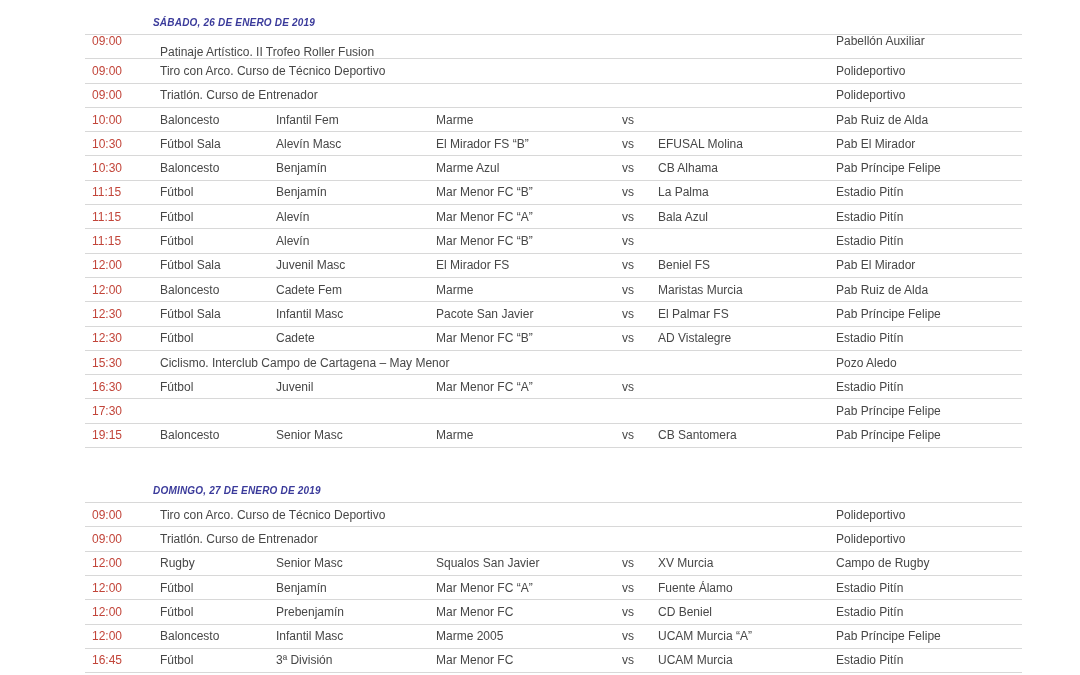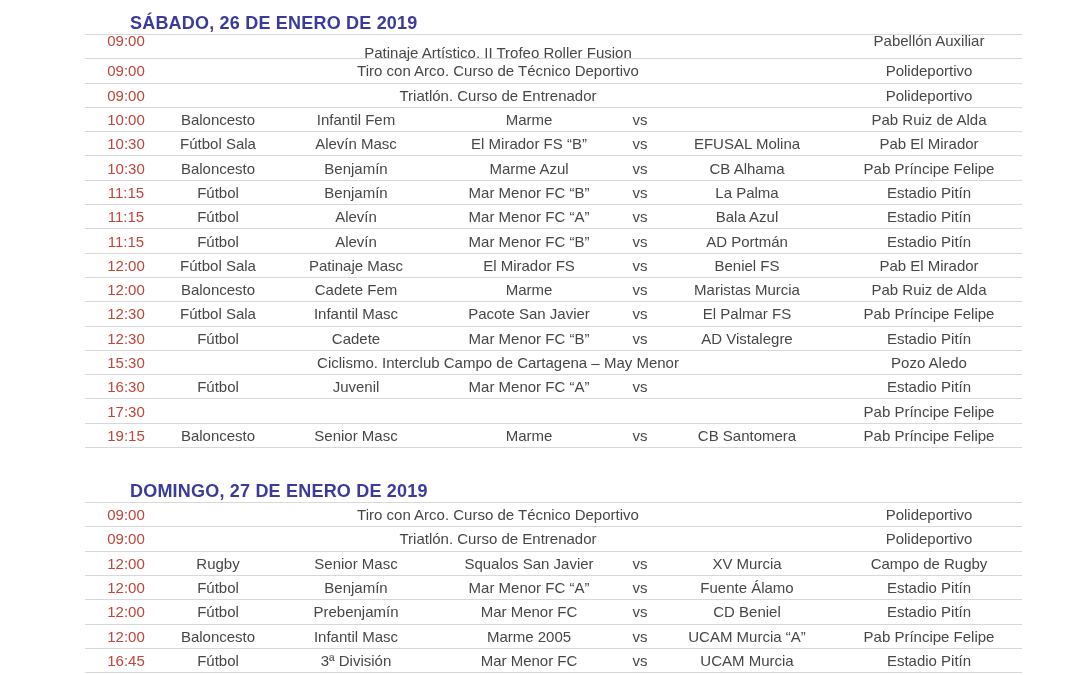--- a/index.html
+++ b/index.html
@@ -19,46 +19,46 @@
   }
   .schedule {
     position: absolute;
     left: 85px;
     top: 0;
     width: 937px;
     padding-top: 12px;
     box-sizing: border-box;
   }
   .day-header {
-    margin-left: 45px;
+    margin-left: 68px;
     height: 22px;
     line-height: 22px;
-    font-size: 18px;
+    font-size: 10px;
     font-weight: 700;
     color: var(--header-blue, #3b3b9b);
     letter-spacing: 0.2px;
+    font-style: italic;
   }
   .day-header.second {
     margin-top: 32px;
   }
   .rows {
     border-bottom: 1px solid var(--divider, #d8d8d8);
   }
   .row {
     display: grid;
     grid-template-columns: 68px 116px 160px 186px 36px 178px 1fr;
     align-items: center;
     height: 24.3px;
     border-top: 1px solid var(--divider, #d8d8d8);
     padding-left: 7px;
     box-sizing: border-box;
-    font-size: 15px;
+    font-size: 12px;
     color: var(--text-color, #474747);
     white-space: nowrap;
-    text-align: center;
   }
   .cell { overflow: hidden; }
   .time {
     color: var(--time-red, #c2453a);
   }
   .desc {
     grid-column: 2 / 7;
   }
   .venue {
     grid-column: 7 / 8;
@@ -129,27 +129,26 @@
           <div class="cell">vs</div>
           <div class="cell">Bala Azul</div>
           <div class="cell venue">Estadio Pitín</div>
         </div>
         <div class="row">
           <div class="cell time">11:15</div>
           <div class="cell">Fútbol</div>
           <div class="cell">Alevín</div>
           <div class="cell">Mar Menor FC “B”</div>
           <div class="cell">vs</div>
-          <div class="cell">AD Portmán</div>
           <div class="cell venue">Estadio Pitín</div>
         </div>
         <div class="row">
           <div class="cell time">12:00</div>
           <div class="cell">Fútbol Sala</div>
-          <div class="cell">Patinaje Masc</div>
+          <div class="cell">Juvenil Masc</div>
           <div class="cell">El Mirador FS</div>
           <div class="cell">vs</div>
           <div class="cell">Beniel FS</div>
           <div class="cell venue">Pab El Mirador</div>
         </div>
         <div class="row">
           <div class="cell time">12:00</div>
           <div class="cell">Baloncesto</div>
           <div class="cell">Cadete Fem</div>
           <div class="cell">Marme</div>

